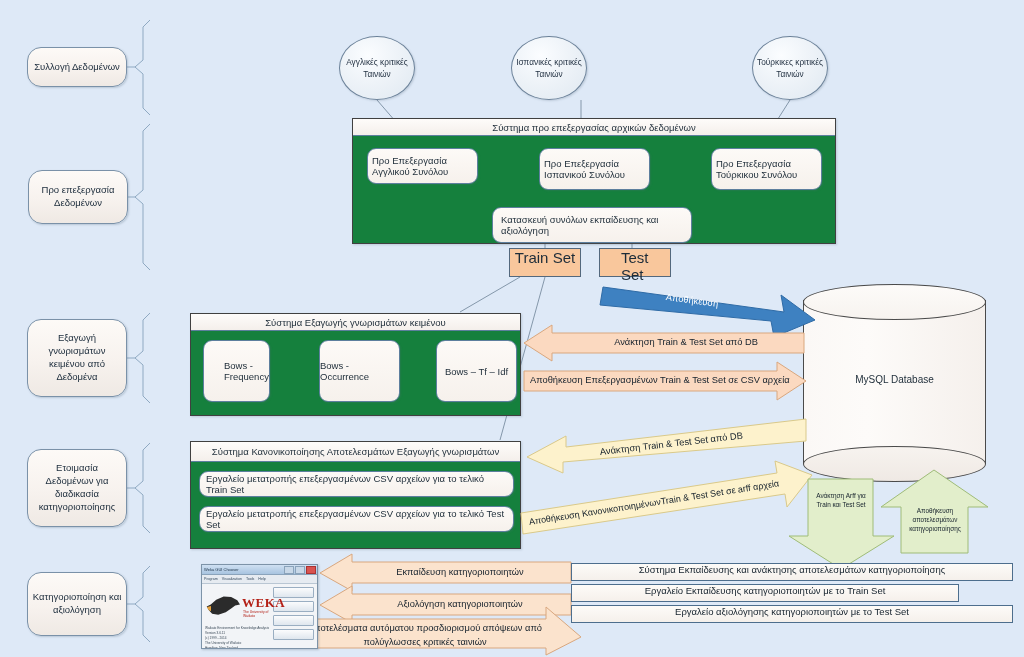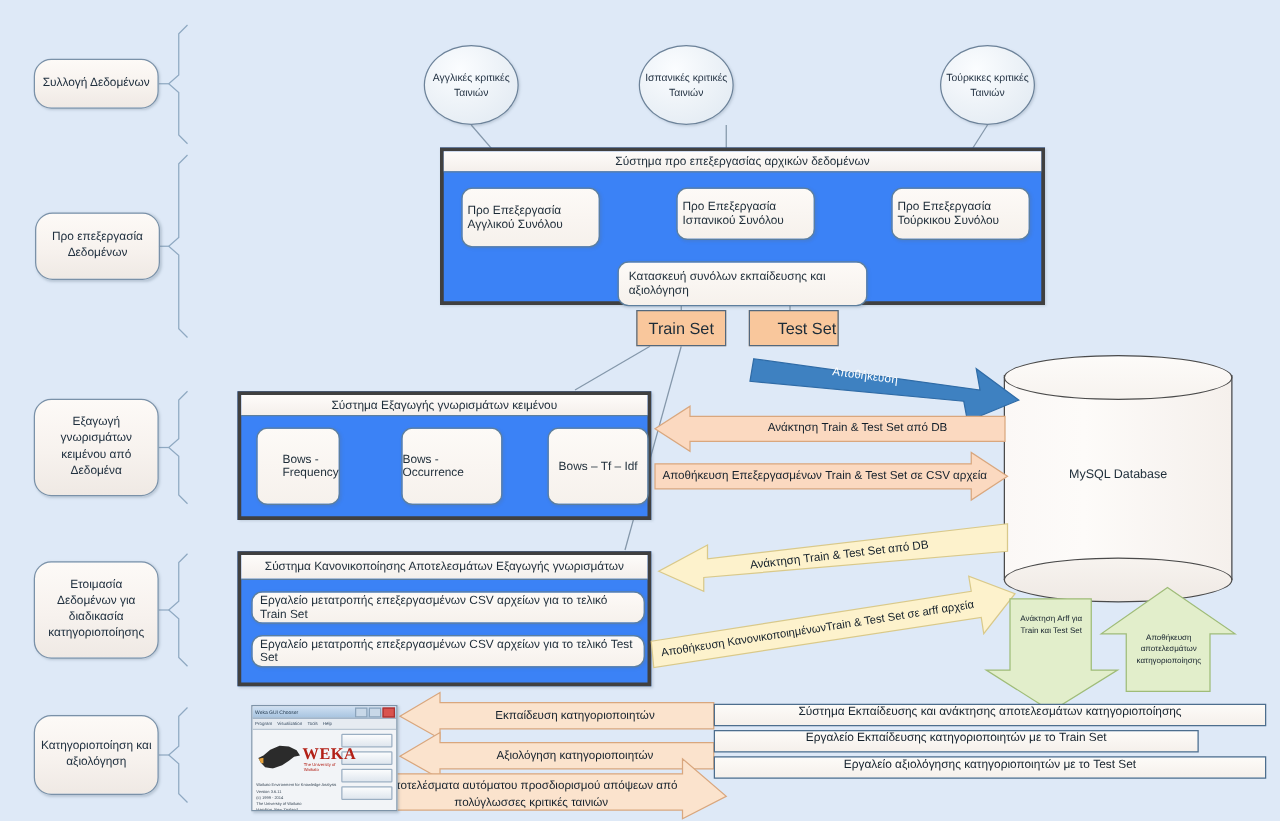--- a/index.html
+++ b/index.html
@@ -20,22 +20,22 @@
     box-shadow:1px 1px 2px rgba(90,110,130,.28);
     display:flex;align-items:center;justify-content:center;
     text-align:center;
     font-size:9.5px;color:#20303f;line-height:1.35;
     box-sizing:border-box;
   }
   .stage-label{border-radius:14px;font-weight:normal;font-size:9.5px;padding:2px 4px;}
 
   .panel{
     position:absolute;
-    background:#3b82f6;
-    border:3px solid #404040;
+    background:#15803d;
+    border:1px solid #404040;
     box-sizing:border-box;
     box-shadow:1px 1px 2px rgba(90,110,130,.25);
   }
   .panel-head{
     position:absolute;left:0;right:0;top:0;height:17px;
     background:linear-gradient(180deg,#fefcfa 0%,#f4efeb 100%);
     border-bottom:1px solid #5d7f9e;
     display:flex;align-items:center;justify-content:center;
     font-size:9.5px;color:#1d2c38;
     box-sizing:border-box;
@@ -64,22 +64,22 @@
     border:1px solid #6c8299;
     display:flex;align-items:center;justify-content:center;text-align:center;
     font-size:8.3px;color:#243344;line-height:1.45;
     box-shadow:1px 1px 2px rgba(90,110,130,.25);
     box-sizing:border-box;
   }
 
   
   .orangebox{
     position:absolute;background:#f9c79c;border:1px solid #53687d;
-    display:flex;align-items:center;justify-content:center;
-    font-size:13px;color:#1d2c38;box-sizing:border-box;
+    display:flex;justify-content:center;
+    font-size:15px;color:#1d2c38;box-sizing:border-box;
   }
 
   
   svg.lay{position:absolute;left:0;top:0;width:1024px;height:657px;overflow:visible;}
 
   
   .alabel{
     position:absolute;font-size:9.3px;color:#14202b;
     white-space:nowrap;pointer-events:none;
   }
@@ -196,21 +196,21 @@
     <span>Ισπανικές κριτικές Ταινιών</span>
   </div>
   <div class="ellipse" style="left:752px;top:36px;">
     <span>Τούρκικες κριτικές Ταινιών</span>
   </div>
 
   <div class="panel" style="left:352px;top:118px;width:484px;height:126px;">
     <div class="panel-head">
       <span>Σύστημα προ επεξεργασίας αρχικών δεδομένων</span>
     </div>
-    <div class="srow" style="left:14px;top:29px;width:111px;height:48px;padding:0 4px;">
+    <div class="srow" style="left:14px;top:29px;width:111px;height:36px;padding:0 4px;">
       <span>Προ Επεξεργασία Αγγλικού Συνόλου</span>
     </div>
     <div class="srow" style="left:186px;top:29px;width:111px;height:42px;padding:0 4px;">
       <span>Προ Επεξεργασία Ισπανικού Συνόλου</span>
     </div>
     <div class="srow" style="left:358px;top:29px;width:111px;height:42px;padding:0 4px;">
       <span>Προ Επεξεργασία Τούρκικου Συνόλου</span>
     </div>
     <div class="srow" style="left:139px;top:88px;width:200px;height:36px;padding:0 8px;">
       <span>Κατασκευή συνόλων εκπαίδευσης και αξιολόγηση</span>

